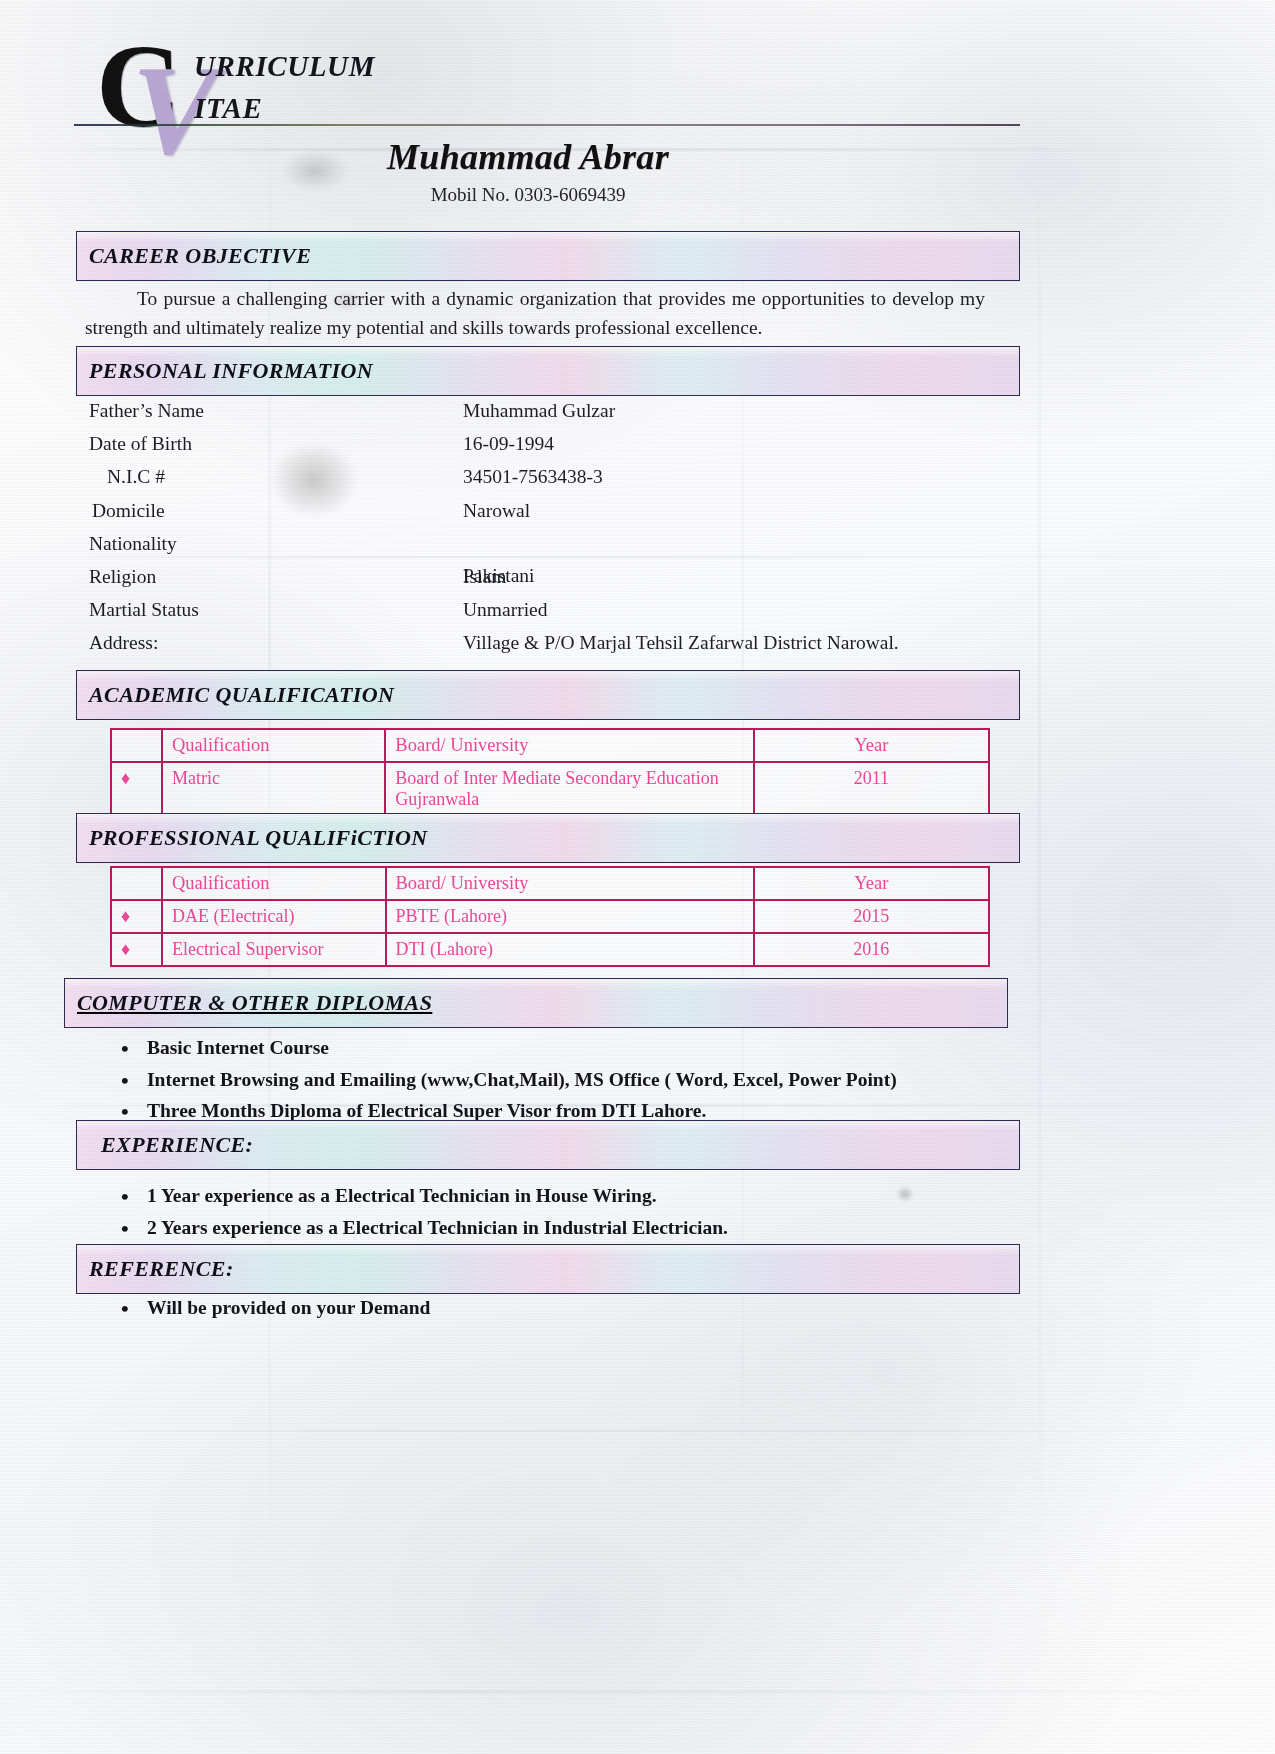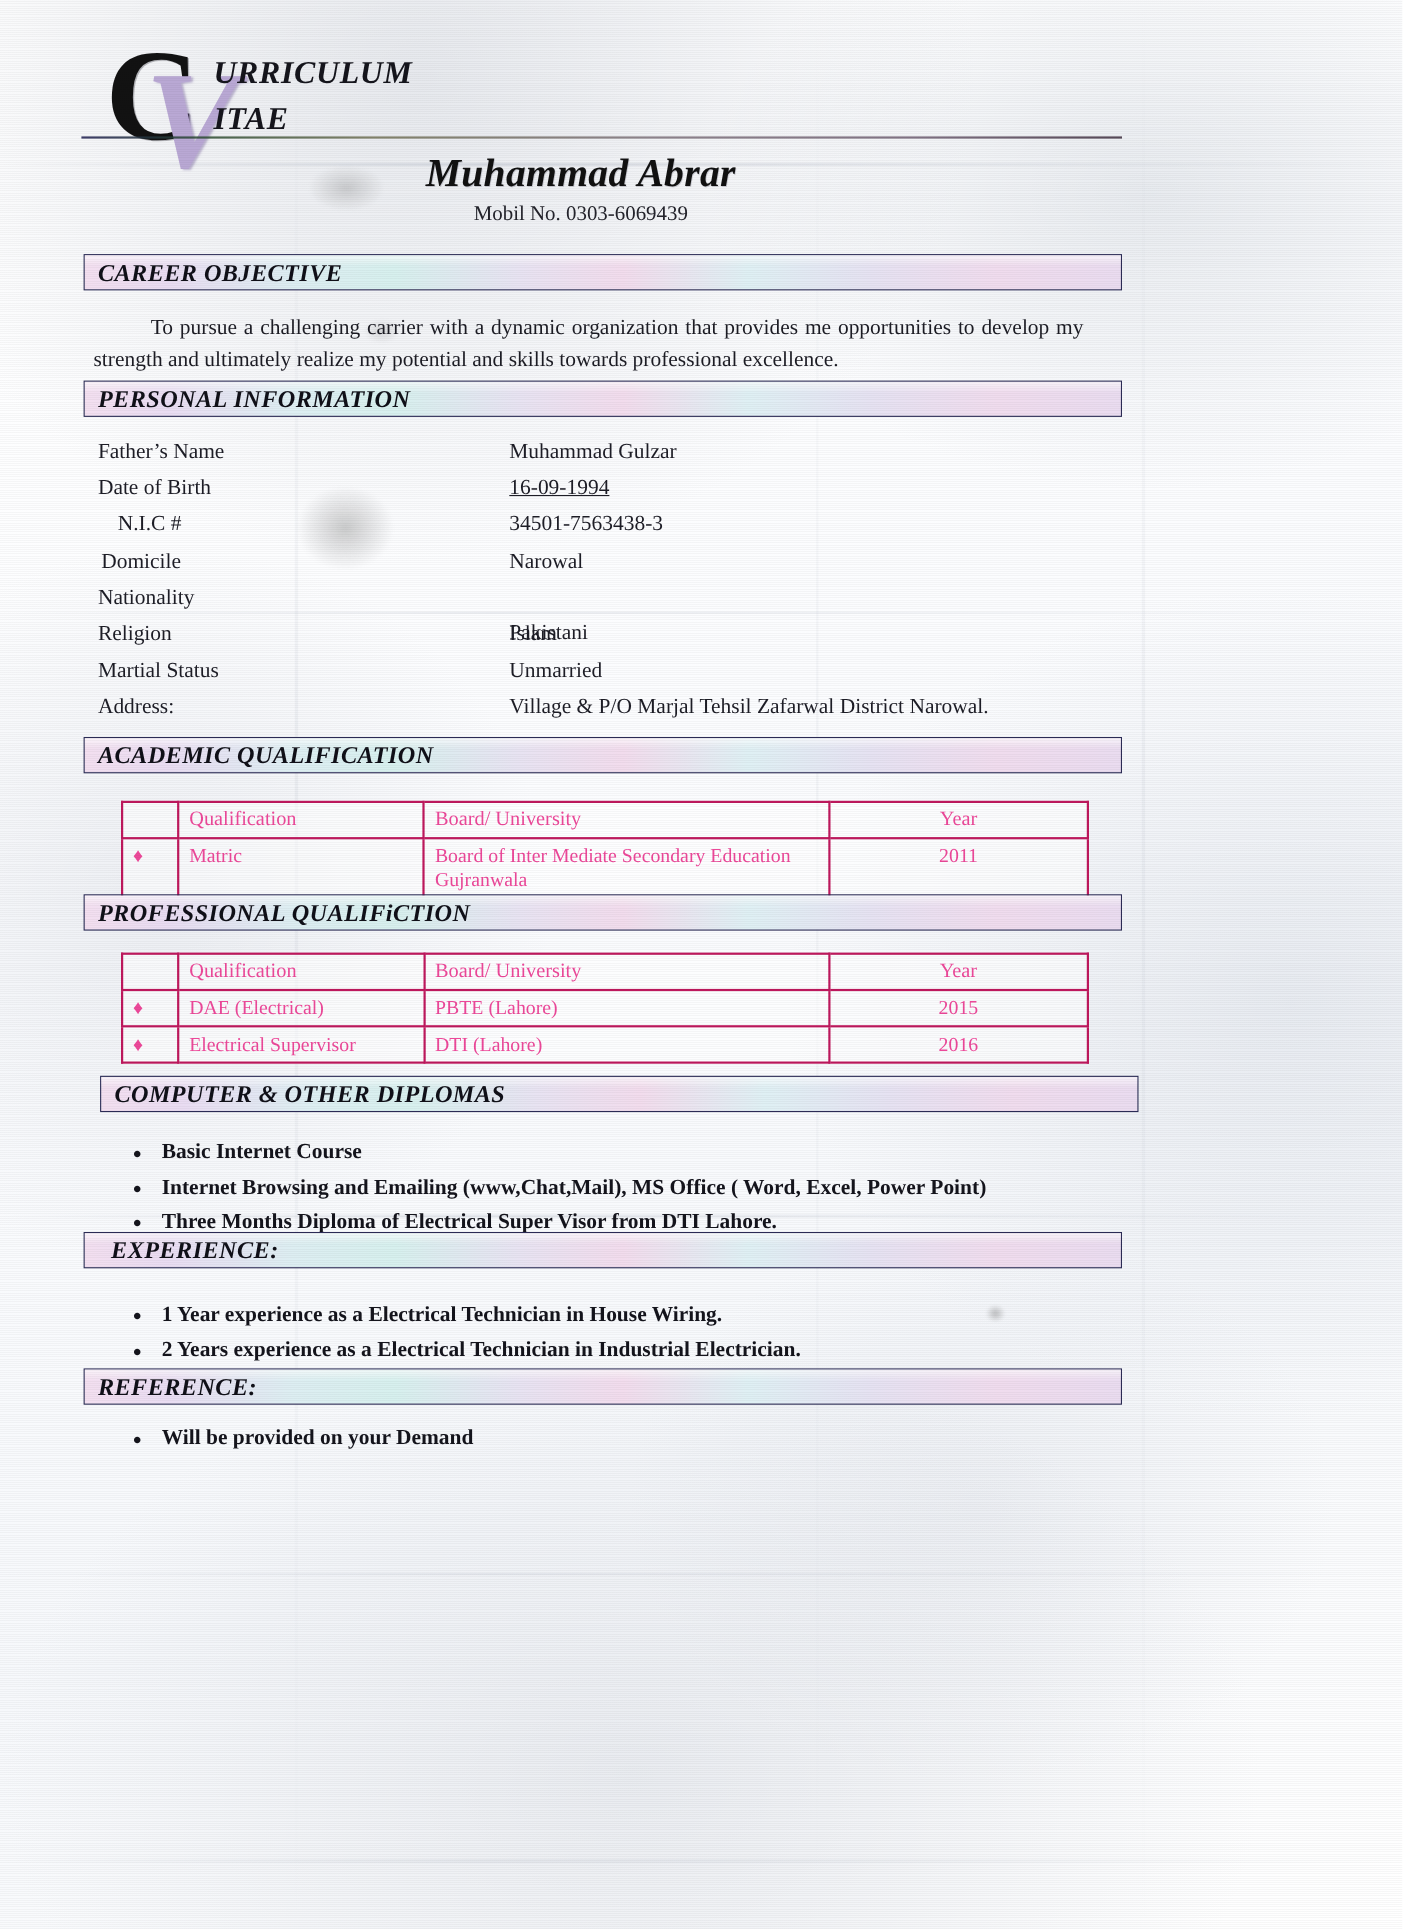--- a/index.html
+++ b/index.html
@@ -68,21 +68,21 @@
     font-family:"Liberation Serif", serif;
     font-weight:700;font-style:italic;font-size:36px;color:#111;
     letter-spacing:.3px;text-shadow:.6px .6px 0 rgba(90,90,110,.25);
   }
   #nameWrap .mob{
     margin-top:6px;font-size:19px;color:#23232b;font-family:"Liberation Serif", serif;
   }
 
   
   .secbar{
-    position:absolute;height:33px;
+    position:absolute;height:50px;
     border:1px solid #2b2b55;
     box-sizing:border-box;
     background:
       linear-gradient(90deg,
         #f3dff0 0%,
         #e9dcf2 8%,
         #ddeef2 20%,
         #d7f0ee 30%,
         #e8e3f2 42%,
         #f2dced 52%,
@@ -195,21 +195,21 @@
   <div class="secbar" style="left:76px;top:346px;width:944px;">
     <div class="gloss"></div>
     <span class="stxt">PERSONAL INFORMATION</span>
   </div>
 
   <div>
     <span class="pi-label" style="left:89px;top:400px;">Father’s Name</span>
     <span class="pi-value" style="left:463px;top:400px;">Muhammad Gulzar</span>
 
     <span class="pi-label" style="left:89px;top:433px;">Date of Birth</span>
-    <span class="pi-value" style="left:463px;top:433px;text-decoration:underline;">16-09-1994</span>
+    <span class="pi-value" style="left:463px;top:433px;">16-09-1994</span>
 
     <span class="pi-label" style="left:107px;top:466px;">N.I.C #</span>
     <span class="pi-value" style="left:463px;top:466px;">34501-7563438-3</span>
 
     <span class="pi-label" style="left:92px;top:500px;">Domicile</span>
     <span class="pi-value" style="left:463px;top:500px;">Narowal</span>
 
     <span class="pi-label" style="left:89px;top:533px;">Nationality</span>
     <span class="pi-value" style="left:463px;top:533px;margin-top:32px;">Pakistani</span>
 
@@ -270,21 +270,21 @@
       </tr>
       <tr>
         <td class="c-bullet">♦</td>
         <td class="c-qual">Electrical Supervisor</td>
         <td class="c-board">DTI (Lahore)</td>
         <td class="c-year yr">2016</td>
       </tr>
     </tbody>
   </table>
 
-  <div class="secbar" style="left:91px;top:978px;width:944px;">
+  <div class="secbar" style="left:64px;top:978px;width:944px;text-decoration:underline;">
     <div class="gloss"></div>
     <span class="stxt">COMPUTER &amp; OTHER DIPLOMAS</span>
   </div>
 
   <ul class="blist" style="left:115px;top:1032px;width:880px;">
     <li><span>Basic Internet Course</span></li>
     <li><span>Internet Browsing and Emailing (www,Chat,Mail), MS Office ( Word, Excel, Power Point)</span></li>
     <li><span>Three Months Diploma of Electrical Super Visor from DTI Lahore.</span></li>
   </ul>
 

